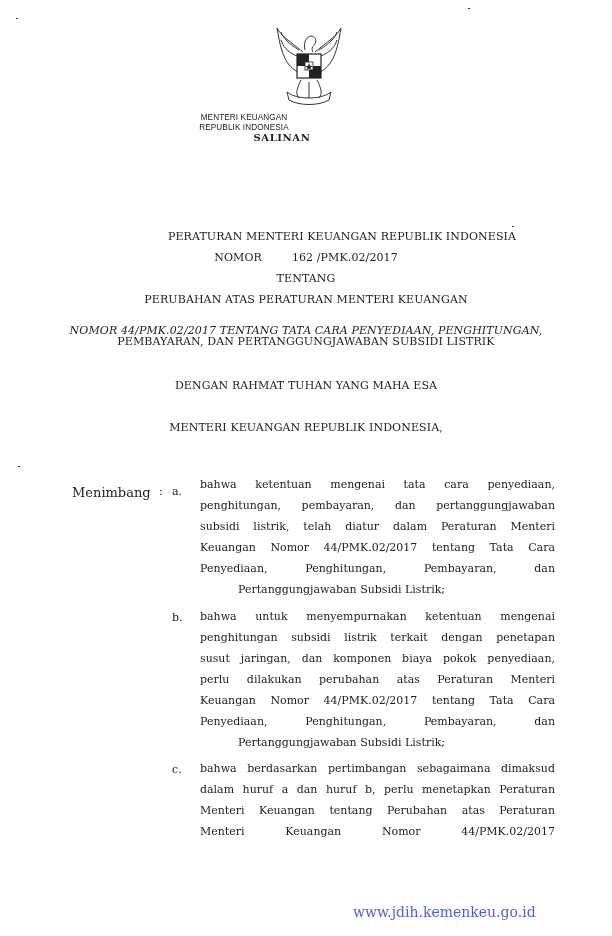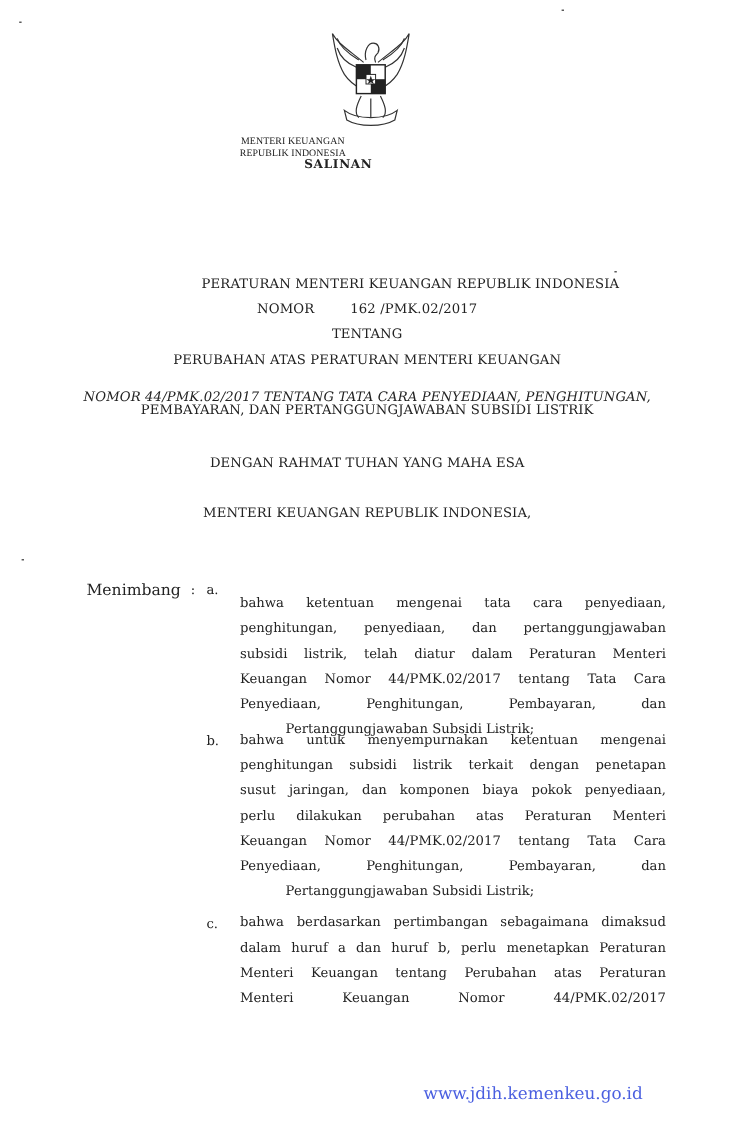--- a/index.html
+++ b/index.html
@@ -1,20 +1,20 @@
 <!DOCTYPE html>
 <html><head>
   <meta charset="utf-8">
   <style>
     html, body { margin: 0; padding: 0; background: #ffffff; }
     body { width: 612px; height: 936px; position: relative; overflow: hidden;
            font-family: "DejaVu Serif", "Liberation Serif", serif; color: #222; }
     .emblem { position: absolute; left: 273px; top: 22px; width: 72px; height: 88px; }
     .ministry { position: absolute; left: 0; width: 488px; text-align: center;
-                font-family: Liberation Serif, serif; font-size: 8.2px; color: #222; letter-spacing: 0.1px; }
+                font-family: Liberation Sans, sans-serif; font-size: 8.2px; color: #222; letter-spacing: 0.1px; }
     .m1 { top: 113px; }
     .m2 { top: 123px; }
     .salinan { position: absolute; left: 0; width: 564px; top: 132px; text-align: center;
                font-family: "DejaVu Serif", serif; font-weight: bold; font-size: 10px; letter-spacing: 0.6px; }
     .center-line { position: absolute; left: 0; width: 612px; text-align: center;
                    font-size: 11px; letter-spacing: 0.1px; white-space: nowrap; }
     .l1 { top: 230px; padding-left: 36px; }
     .l2 { top: 251px; }
     .l3 { top: 272px; }
     .l4 { top: 293px; }
@@ -74,23 +74,23 @@
 <div class="center-line l4">PERUBAHAN ATAS PERATURAN MENTERI KEUANGAN</div>
 <div class="center-line l5">NOMOR 44/PMK.02/2017 TENTANG TATA CARA PENYEDIAAN, PENGHITUNGAN,</div>
 <div class="center-line l6">PEMBAYARAN, DAN PERTANGGUNGJAWABAN SUBSIDI LISTRIK</div>
 <div class="center-line l7">DENGAN RAHMAT TUHAN YANG MAHA ESA</div>
 <div class="center-line l8">MENTERI KEUANGAN REPUBLIK INDONESIA,</div>
 
 <div class="label">Menimbang</div>
 <div class="colon">:</div>
 
 <div class="item-letter" style="top:485px">a.</div>
-<div class="item-body" style="top:492px">
+<div class="item-body" style="top:474px">
   <span class="line">bahwa ketentuan mengenai tata cara penyediaan,</span>
-  <span class="line">penghitungan, penyediaan, dan pertanggungjawaban</span>
+  <span class="line">penghitungan, pembayaran, dan pertanggungjawaban</span>
   <span class="line">subsidi listrik, telah diatur dalam Peraturan Menteri</span>
   <span class="line">Keuangan Nomor 44/PMK.02/2017 tentang Tata Cara</span>
   <span class="line">Penyediaan, Penghitungan, Pembayaran, dan</span>
   <span class="line left">Pertanggungjawaban Subsidi Listrik;</span>
 </div>
 
 <div class="item-letter" style="top:611px">b.</div>
 <div class="item-body" style="top:606px">
   <span class="line">bahwa untuk menyempurnakan ketentuan mengenai</span>
   <span class="line">penghitungan subsidi listrik terkait dengan penetapan</span>

